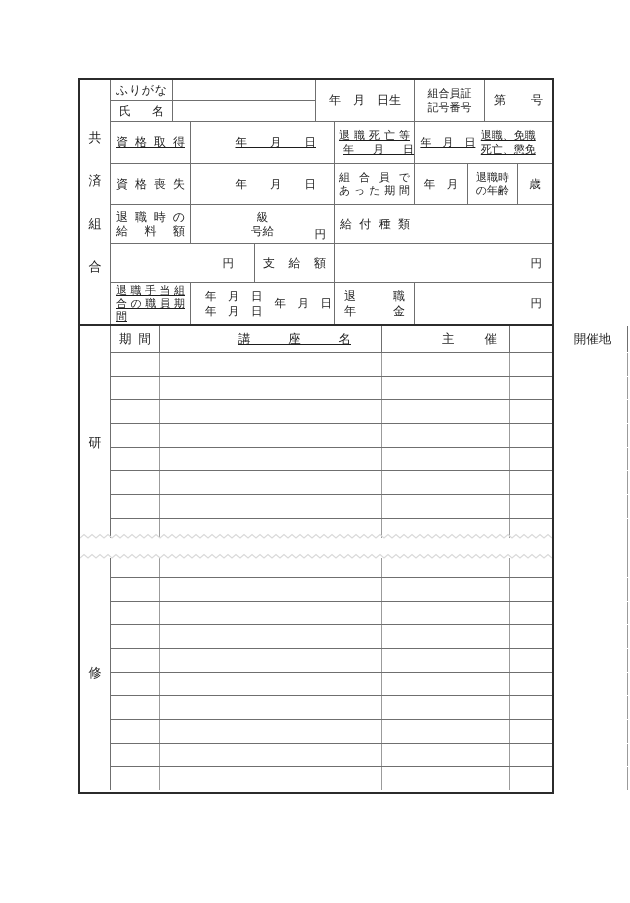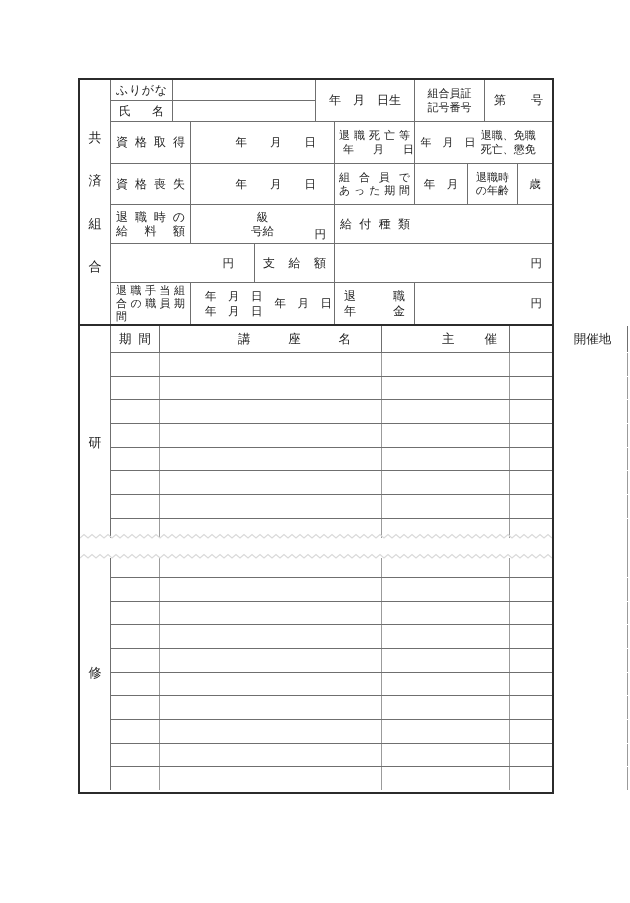--- a/index.html
+++ b/index.html
@@ -34,37 +34,37 @@
   .w-lbl{flex:0 0 80px;}
   .w-val{flex:0 0 144px;}
   .w-mid{flex:0 0 80px;}
   .w-right{flex:1;}
   .w-birth{flex:0 0 99px;}
   .w-cert{flex:0 0 70px;}
   .w-ym{flex:0 0 53px;}
   .w-age{flex:0 0 50px;}
   
   .h-r12{height:42px;flex:0 0 42px;}
-  .h-r3{height:42px;flex:0 0 42px;}
+  .h-r3{height:42px;flex:0 0 42px;text-decoration:underline;}
   .h-r4{height:41px;flex:0 0 41px;}
   .h-r5{height:39px;flex:0 0 39px;}
   .h-r6{height:39px;flex:0 0 39px;}
   .h-r7{flex:1;}
   
   .nameblock{flex:0 0 205px;display:flex;flex-direction:column;border-right:1px solid #6f6f6f;box-sizing:border-box;}
   .nrow{flex:1;display:flex;border-bottom:1px solid #6f6f6f;box-sizing:border-box;}
   .nrow:last-child{border-bottom:none;}
   .nlbl{flex:0 0 62px;border-right:1px solid #6f6f6f;box-sizing:border-box;display:flex;align-items:center;}
   .nval{flex:1;}
   
   .jl{text-align:justify;text-align-last:justify;width:100%;}
   .ctr{text-align:center;width:100%;}
   .lft{text-align:left;width:100%;}
   .px4{padding:0 4px;}.px5{padding:0 5px;}.px8{padding:0 8px;}
-  .px9{padding:0 9px;}.px10{padding:0 10px;}.px12{padding:0 12px;}.px30{padding:0 30px;}
+  .px9{padding:0 9px;}.px10{padding:0 10px;}.px12{padding:0 12px;}.px30{padding:0 30px;text-decoration:underline;}
   .fs-lbl{font-size:12px;line-height:1.18;}
   .fs-val{font-size:11.5px;line-height:1.25;}
   .fs-sm{font-size:11px;line-height:1.2;}
   .yen-right{display:flex;align-items:center;justify-content:flex-end;padding-right:10px;font-size:11.5px;}
   .yen-right-wide{padding-right:20px;}
   .yen-abs{position:absolute;right:8px;bottom:2px;font-size:11.5px;}
   .val-ymd{text-align:right;padding-right:18px;width:100%;box-sizing:border-box;}
   
   .dates-cell{display:flex;align-items:center;padding-left:14px;gap:12px;}
   .dates-cell .dcol2{align-self:center;}
@@ -208,21 +208,21 @@
         <div class="tc w-mid fs-lbl">
           <div class="jl px8">支給額</div>
         </div>
         <div class="tc w-right yen-right">
           <span>円</span>
         </div>
       </div>
 
       <div class="trow h-r7">
         <div class="tc w-lbl fs-sm">
-          <div class="px5" style="width:100%;">
+          <div class="px5" style="width:100%;text-decoration:underline;">
             <div class="jl">退職手当組</div>
             <div class="jl">合の職員期</div>
             <div>間</div>
           </div>
         </div>
         <div class="tc w-val fs-val dates-cell">
           <div class="dcol1">
             <div>年　月　日</div>
             <div>年　月　日</div>
           </div>

